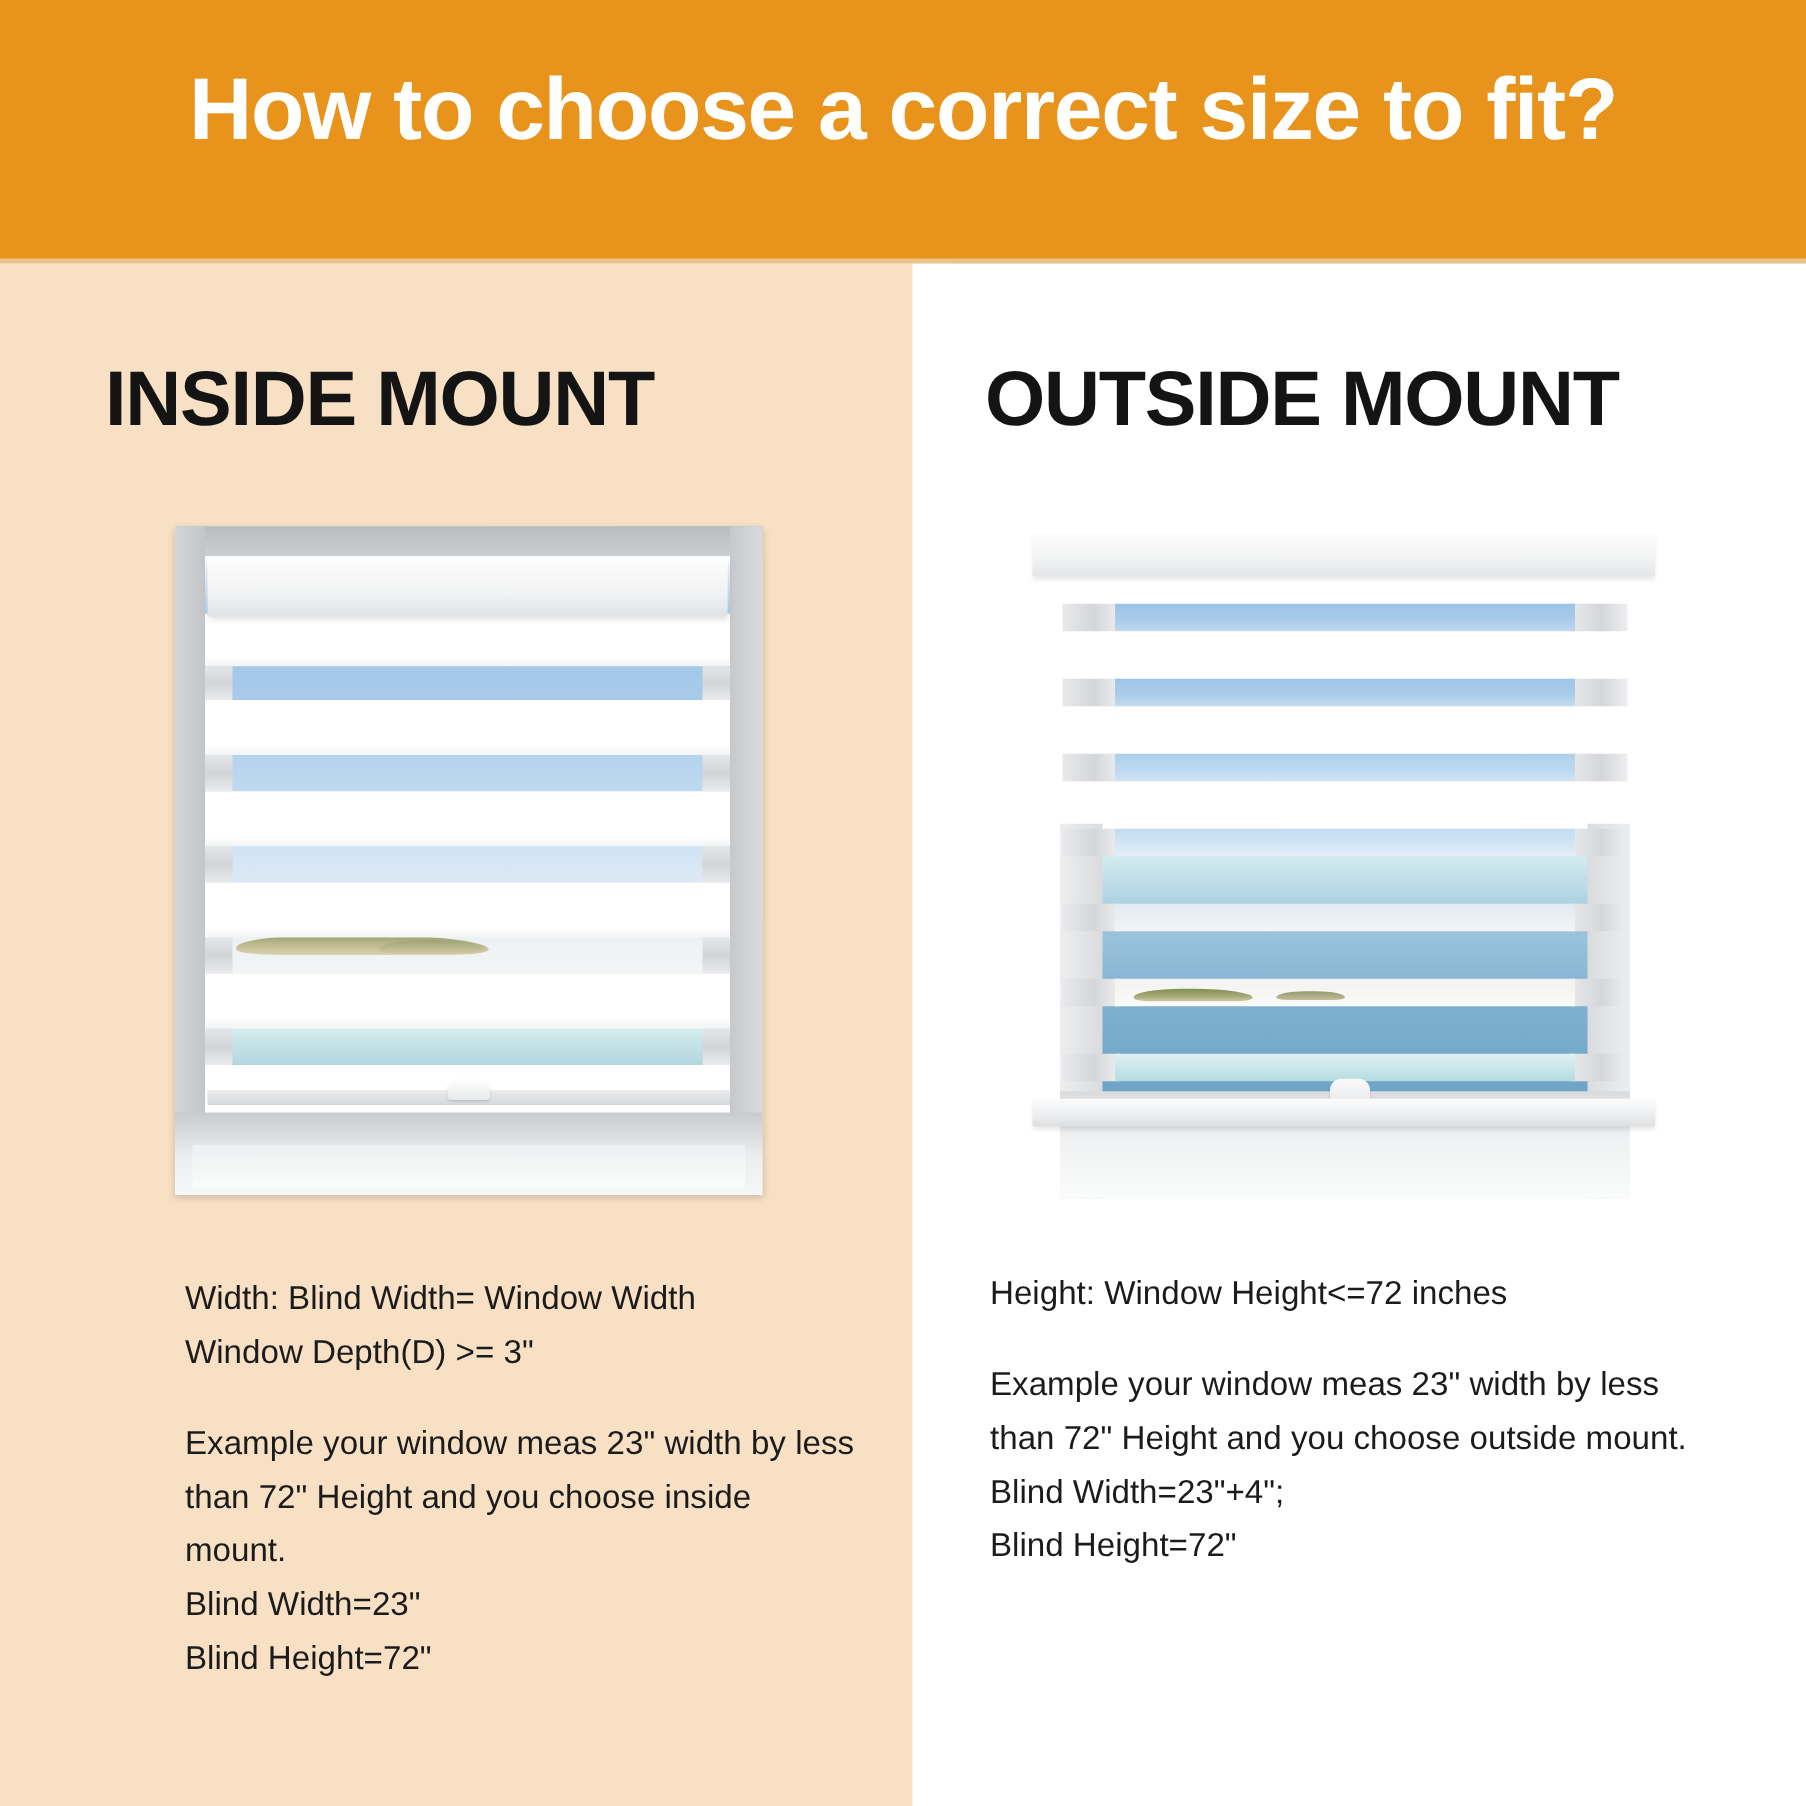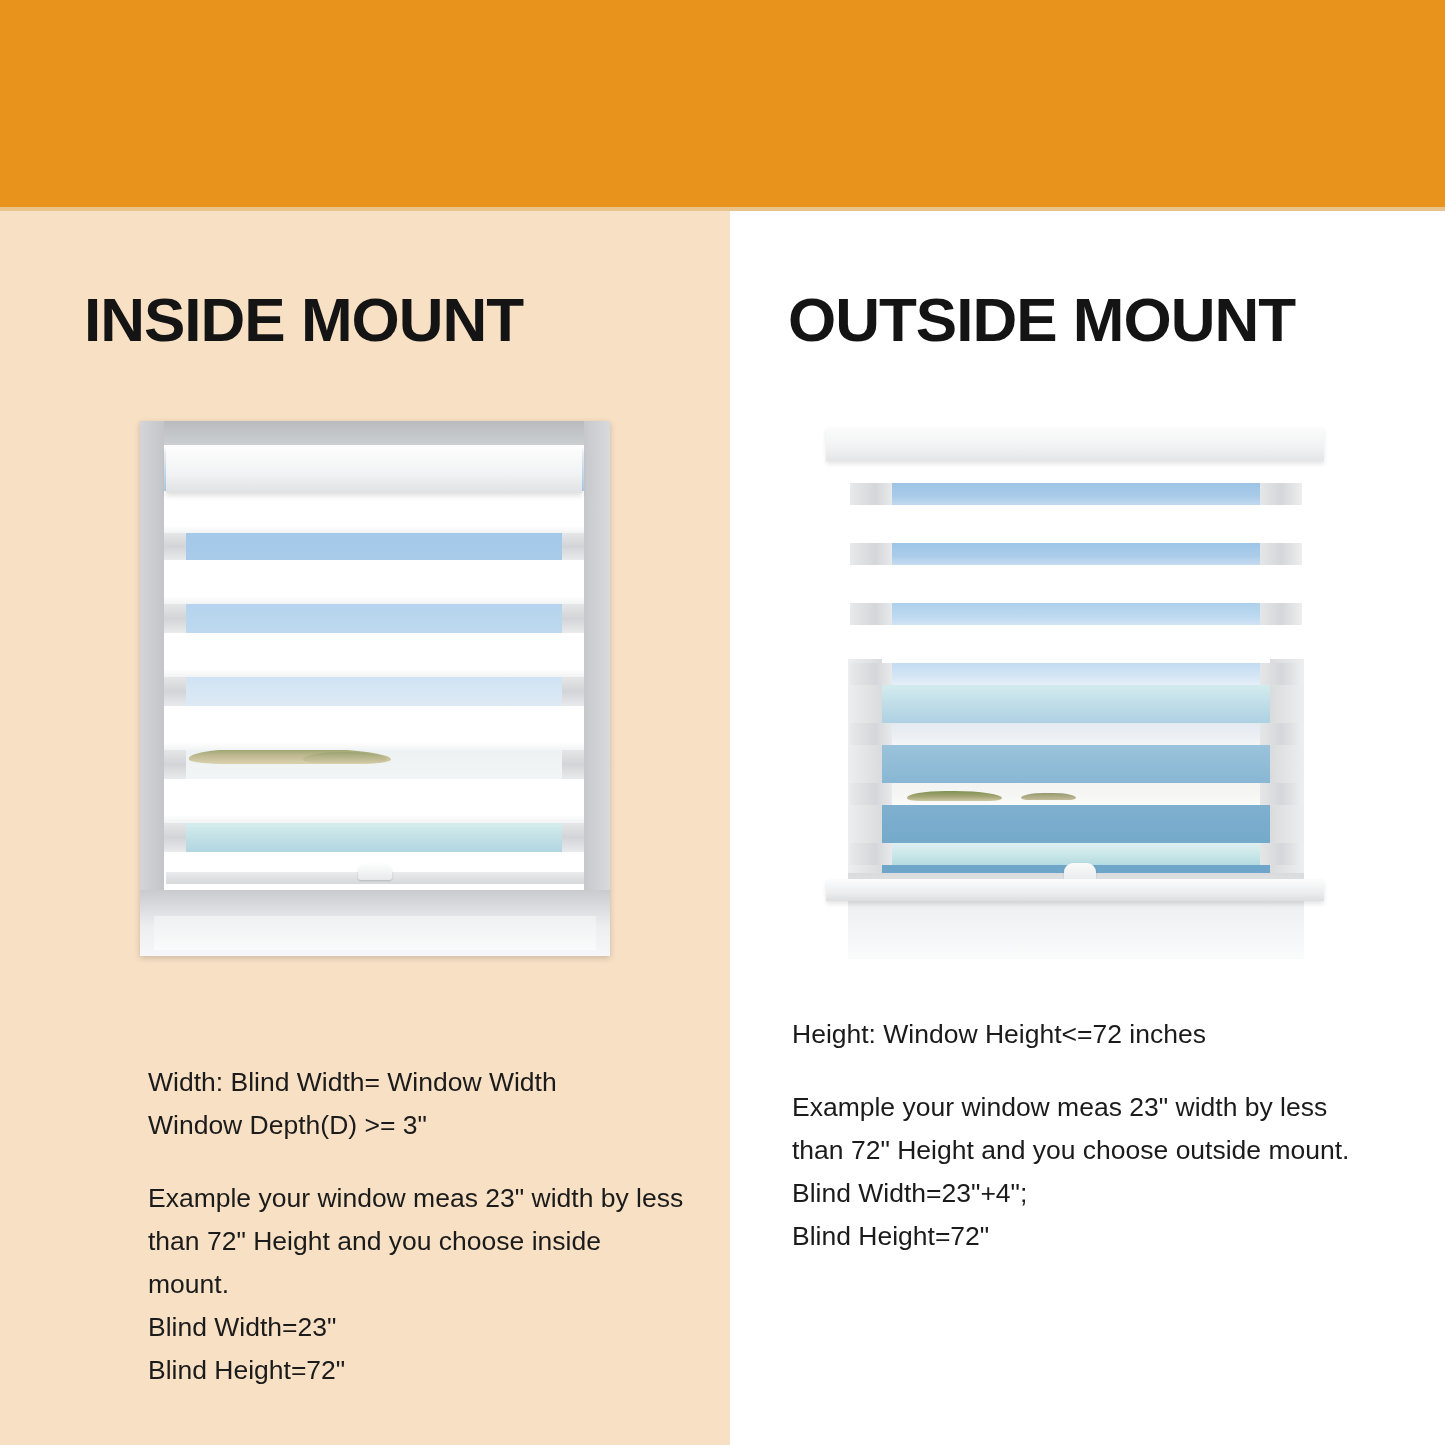--- a/index.html
+++ b/index.html
@@ -73,21 +73,21 @@
   .heading-right { left: 58px; top: 73px; }
 
   
   .copy {
     position: absolute;
     color: #1b1b1b;
     font-family: "Liberation Sans", sans-serif;
     font-size: 26.5px;
     line-height: 43px;
   }
-  .copy-left  { left: 148px; top: 850px; width: 540px; }
+  .copy-left  { left: 148px; top: 806px; width: 540px; }
   .copy-right { left: 792px; top: 802px; width: 560px; }
   .copy p { margin: 0; }
   .copy .gap { height: 30px; }
 
   
   .im-wrap {
     position: absolute;
     left: 140px;
     top: 210px;
     width: 470px;
@@ -287,20 +287,21 @@
 
   .txt { white-space: pre-line; }
 </style>
 </head>
 <body>
 
 <div class="page">
 
   <div class="header-band"></div>
   <div class="header-underline"></div>
+  <div class="header-title">How to choose a correct size to fit?</div>
 
   <div class="half half-left">
 
     <div class="col-heading heading-left">INSIDE MOUNT</div>
 
     <div class="im-wrap">
       <div class="im-frame-outer"></div>
       <div class="im-reveal-top"></div>
       <div class="im-reveal-left"></div>
       <div class="im-reveal-right"></div>

